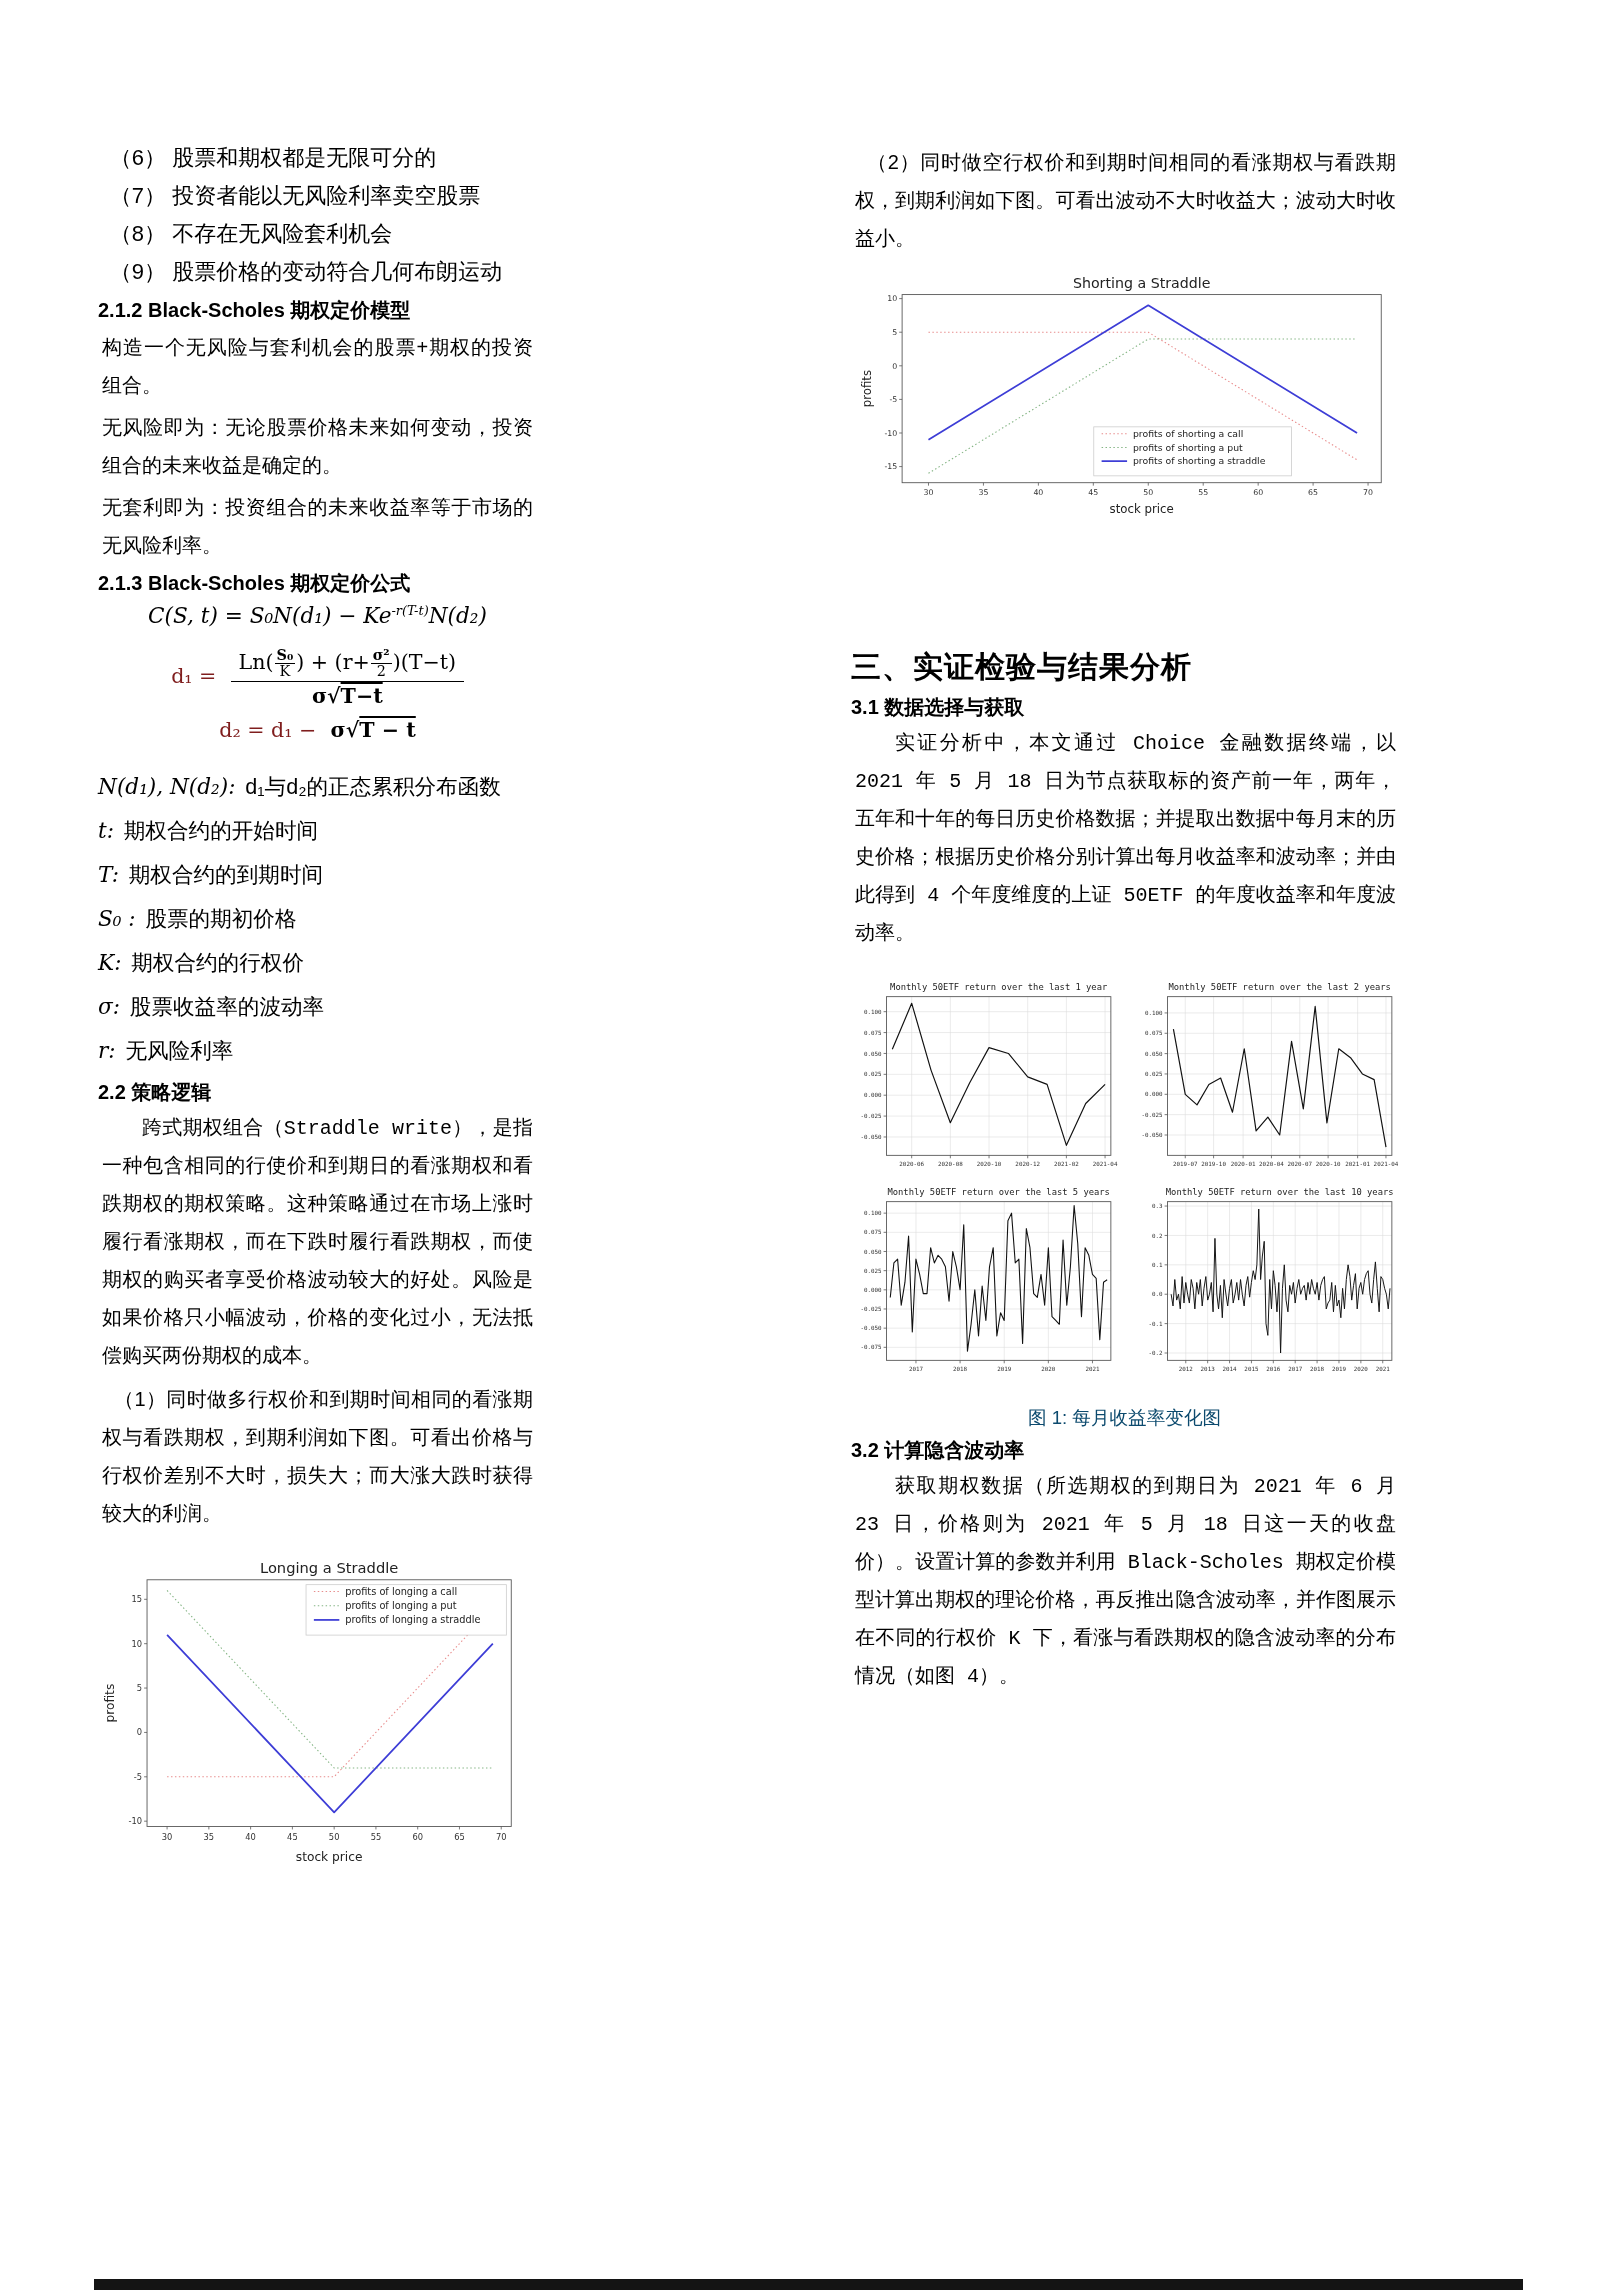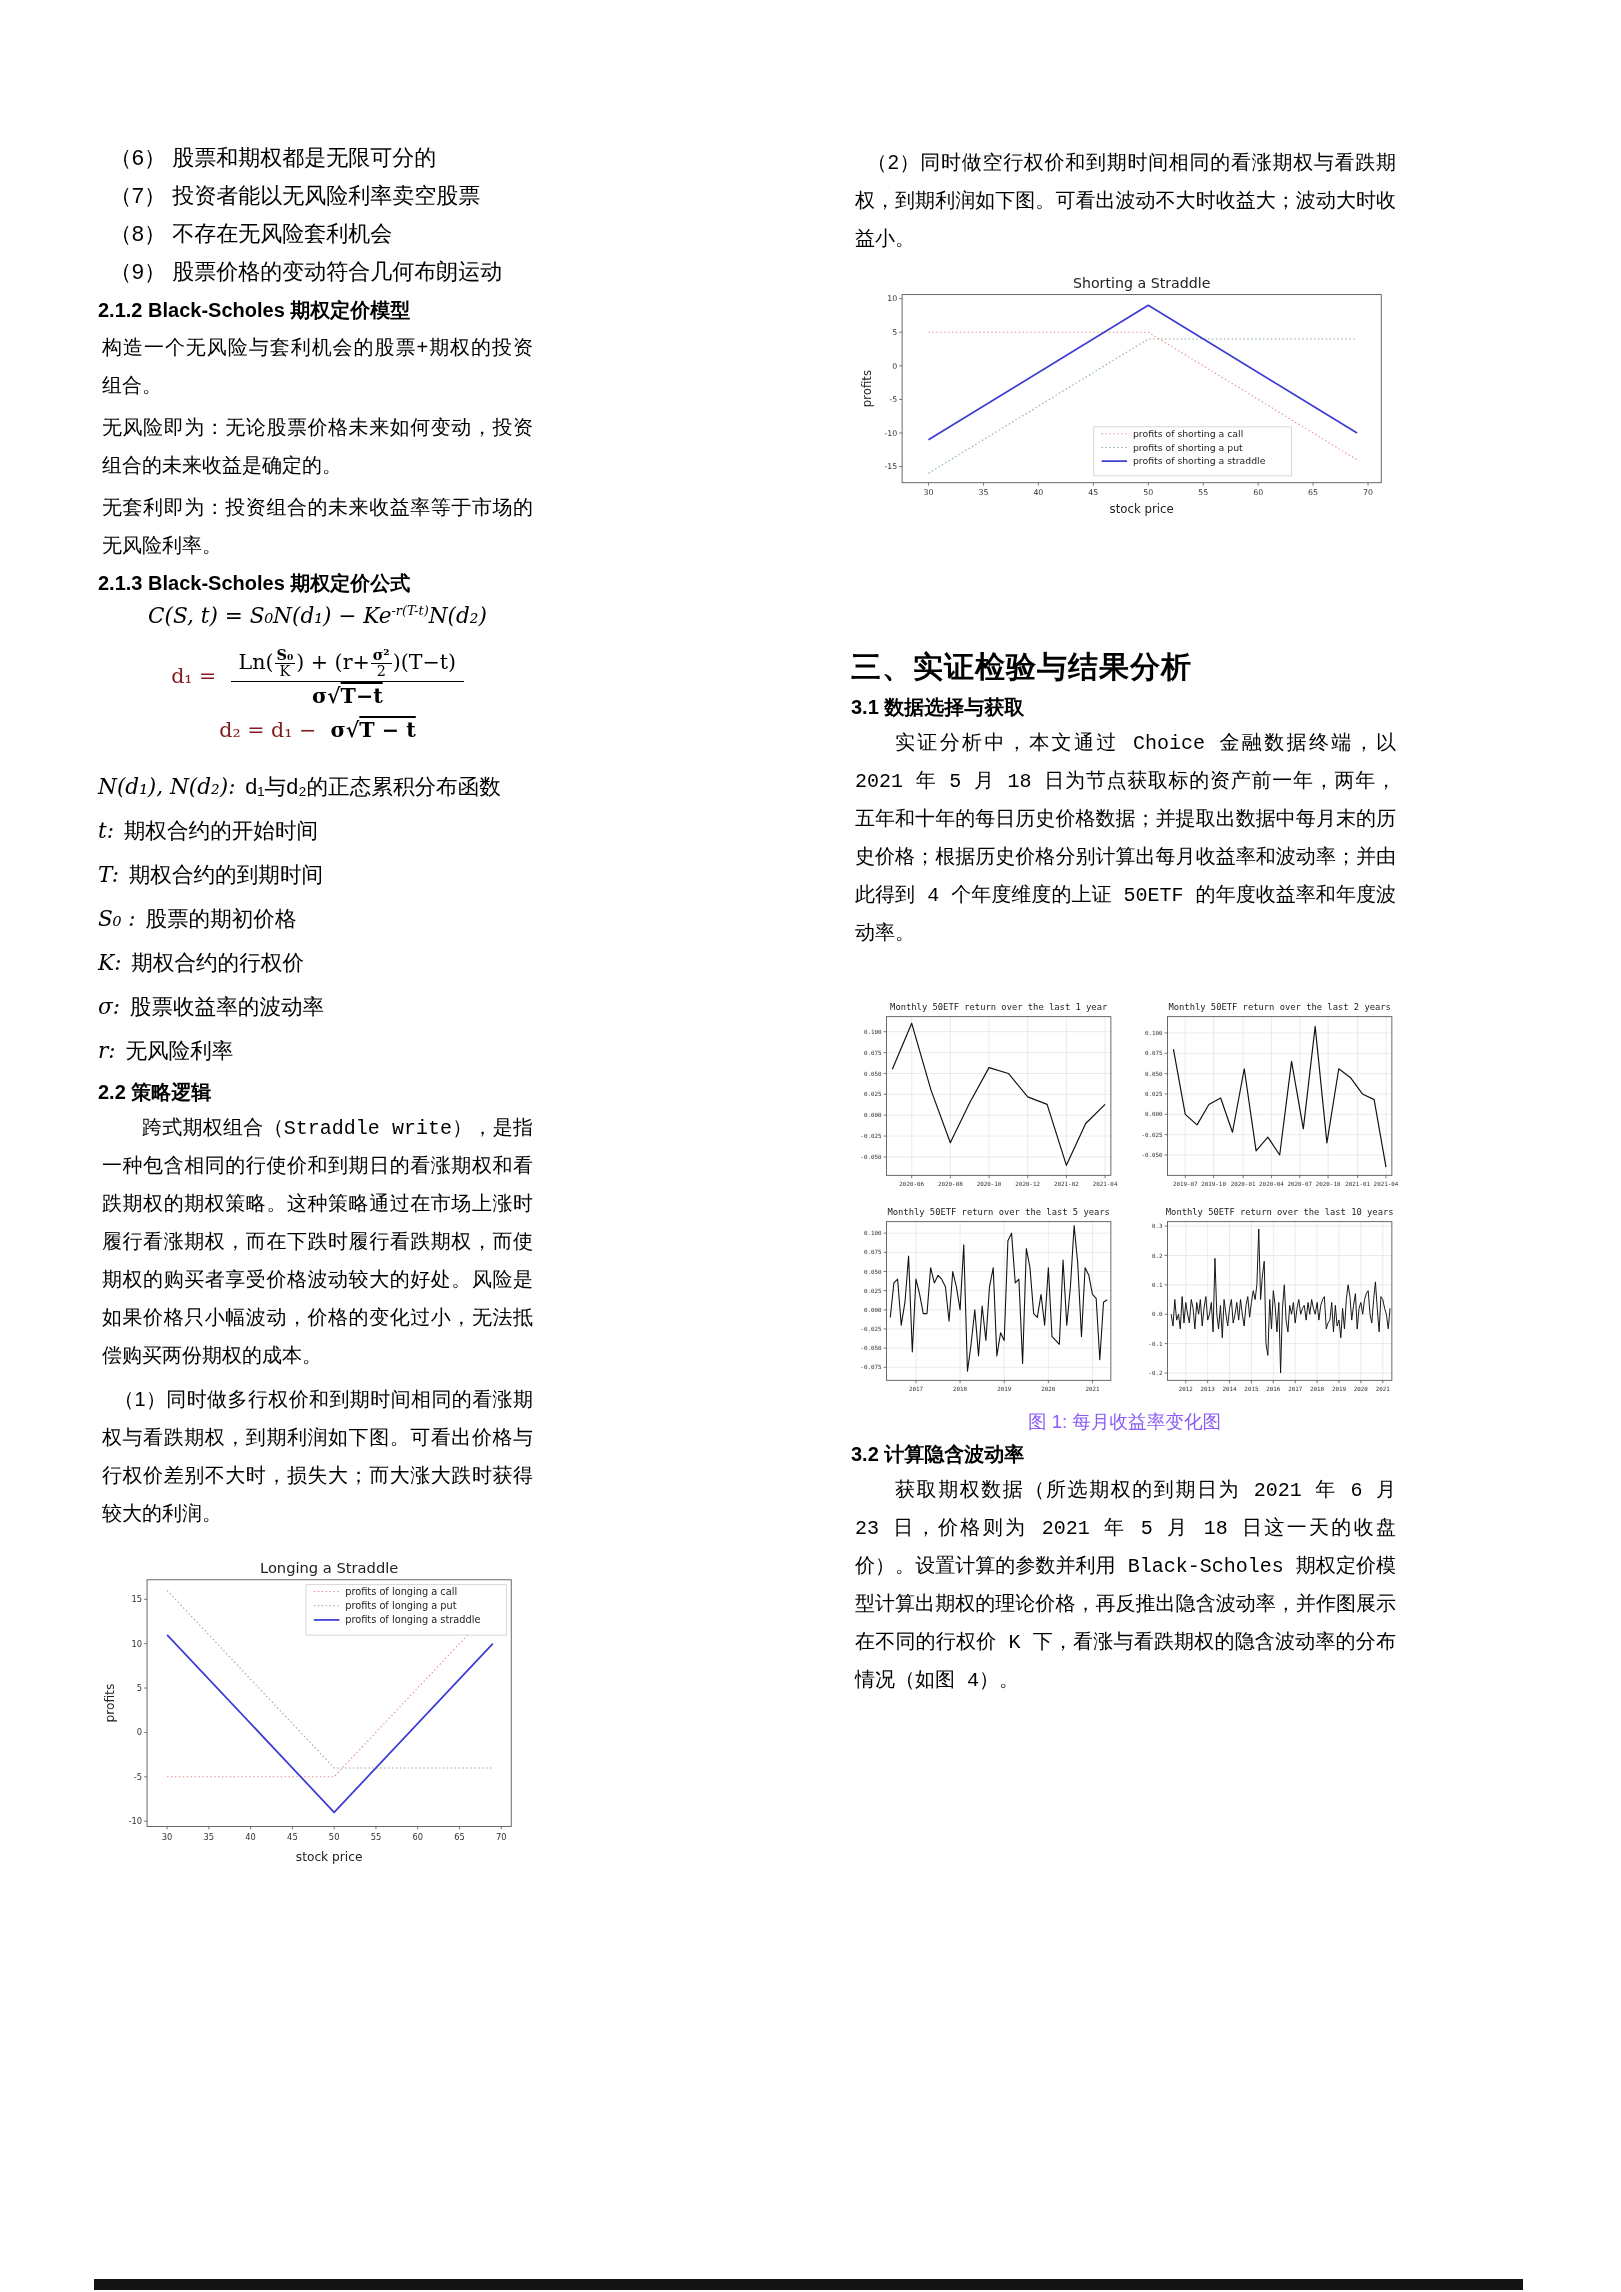--- a/index.html
+++ b/index.html
@@ -34,22 +34,22 @@
   .sfrac .t{display:block;border-bottom:1px solid #000;padding:0 2px;font-weight:bold;}
   .sfrac .b{display:block;}
   .ol{text-decoration:overline;font-weight:bold;}
   .f-d2 b{font-weight:bold;}
   .defs{margin-top:23.5px;font-size:21.6px;line-height:44px;}
   .defs .term{font-family:"DejaVu Serif", serif;font-style:italic;margin-right:9.8px;}
   .defs .desc{}
   .chart{background:#fff;}
   .chart-long{width:421px;margin:21.6px 0 0 3.9px;}
   .chart-short{width:534px;margin:15.7px 0 0 7.8px;}
-  .mgrid{display:grid;grid-template-columns:267px 267px;column-gap:13.7px;row-gap:9.8px;margin-top:47px;}
-  .fig-caption{font-size:18.6px;text-align:center;width:547px;margin-top:8px;color:#8b5cf6;}
+  .mgrid{display:grid;grid-template-columns:267px 267px;column-gap:13.7px;row-gap:9.8px;margin-top:27px;}
+  .fig-caption{font-size:18.6px;text-align:center;width:547px;margin-top:24px;color:#0c4a6e;}
   .p-short{margin-top:106px;}
   .p-data{margin-top:0;}
   .bottom-rule{position:absolute;left:94px;top:2279px;width:1429px;height:10.8px;background:#141414;}
 </style>
 </head>
 <body>
 
 <div class="col col-left">
   <ul class="assump">
     <li>（6） 股票和期权都是无限可分的</li>

